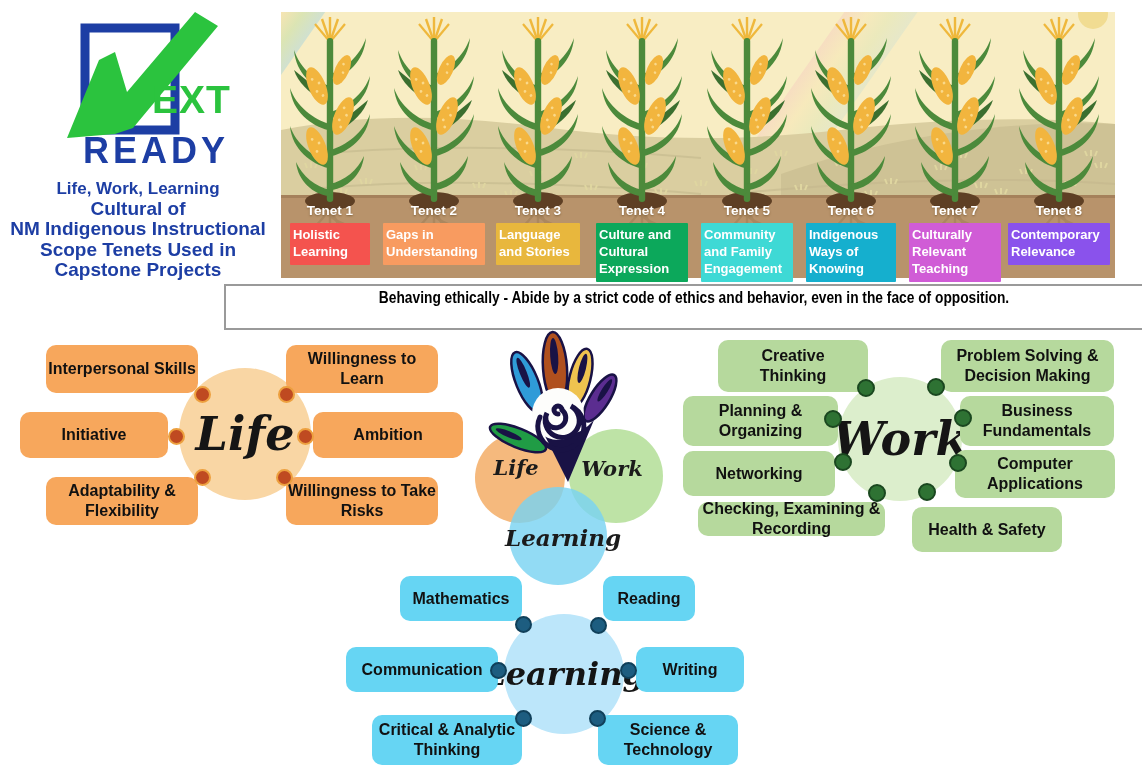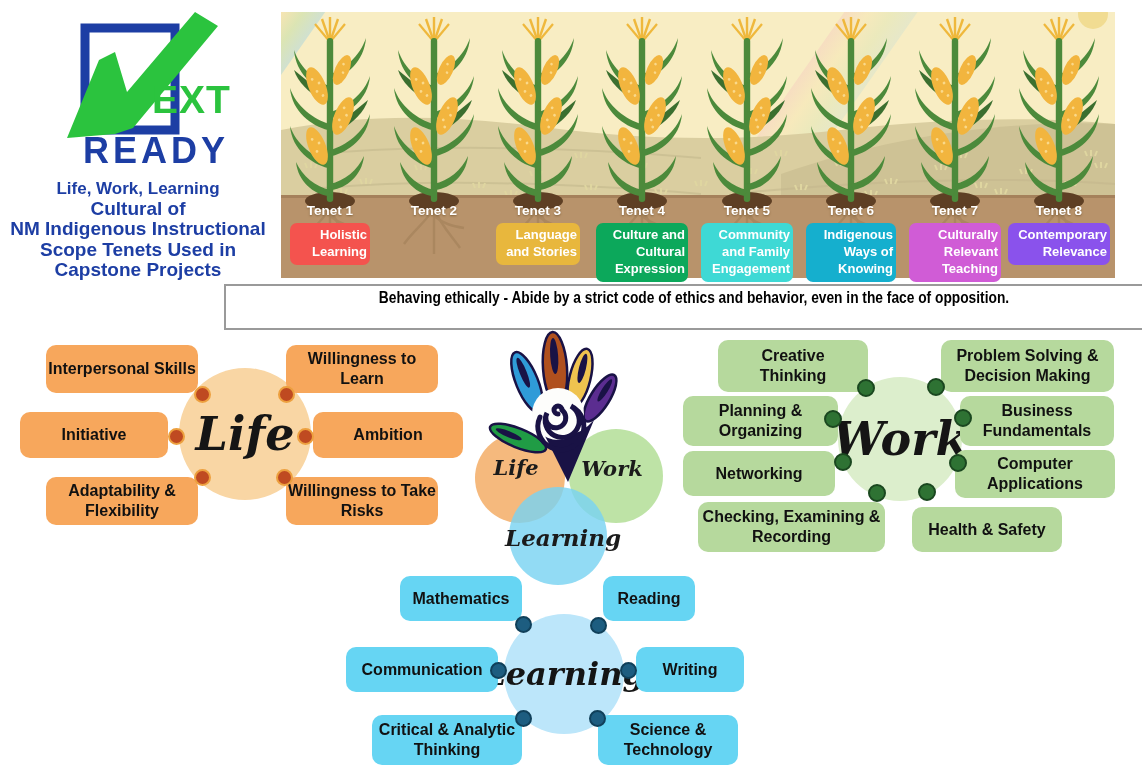--- a/index.html
+++ b/index.html
@@ -7,22 +7,22 @@
           font-family:"Liberation Sans","DejaVu Sans",sans-serif;}
   .abs{position:absolute;}
   
   #title-block{left:0;top:179px;width:276px;text-align:center;color:#1d3ea4;font-weight:700;}
   #title-main{font-size:17px;line-height:1.15;}
   .subtitle-line{display:block;font-size:19px;line-height:1.08;}
   
   #corn-field{left:281px;top:12px;width:834px;height:266px;}
   .tenet-label{position:absolute;top:191px;transform:translateX(-50%);font-size:13.5px;font-weight:700;
                color:#fff;text-shadow:0 1px 2px rgba(90,60,20,.55);white-space:nowrap;}
-  .tenet-box{position:absolute;top:211px;transform:translateX(-50%);border-radius:7px;
-             color:#fff;font-weight:700;font-size:13px;line-height:1.3;text-align:right;
+  .tenet-box{position:absolute;top:211px;transform:translateX(-50%);border-radius:1px;
+             color:#fff;font-weight:700;font-size:13px;line-height:1.3;text-align:left;
              padding:4px 3px;box-sizing:border-box;}
   
   #ethics-bar{left:224px;top:284px;width:940px;height:46px;background:#fff;border:2px solid #9a9a9a;
               box-sizing:border-box;}
   #ethics-text{margin-top:3px;text-align:center;font-size:16px;font-weight:700;color:#000;
                transform:scaleX(.86);transform-origin:50% 50%;}
   
   .node{position:absolute;display:flex;align-items:center;justify-content:center;text-align:center;
         border-radius:10px;font-weight:700;color:#111;font-size:16px;line-height:1.25;
         padding:2px 0;box-sizing:border-box;}
@@ -197,20 +197,21 @@
     <div class="tenet-label" style="left:49px">Tenet 1</div>
     <div class="tenet-label" style="left:153px">Tenet 2</div>
     <div class="tenet-label" style="left:257px">Tenet 3</div>
     <div class="tenet-label" style="left:361px">Tenet 4</div>
     <div class="tenet-label" style="left:466px">Tenet 5</div>
     <div class="tenet-label" style="left:570px">Tenet 6</div>
     <div class="tenet-label" style="left:674px">Tenet 7</div>
     <div class="tenet-label" style="left:778px">Tenet 8</div>
 
     <div class="tenet-box" style="left: 49px; width: 80px; background-color: rgb(244, 83, 78);">Holistic Learning</div>
+    <div class="tenet-box" style="left: 153px; width: 102px; background-color: rgb(248, 155, 96);">Gaps in Understanding</div>
     <div class="tenet-box" style="left: 257px; width: 84px; background-color: rgb(232, 183, 61);">Language and Stories</div>
     <div class="tenet-box" style="left: 361px; width: 92px; background-color: rgb(12, 168, 91);">Culture and Cultural Expression</div>
     <div class="tenet-box" style="left: 466px; width: 92px; background-color: rgb(62, 217, 213);">Community and Family Engagement</div>
     <div class="tenet-box" style="left: 570px; width: 90px; background-color: rgb(21, 175, 206);">Indigenous Ways of Knowing</div>
     <div class="tenet-box" style="left: 674px; width: 92px; background-color: rgb(208, 92, 214);">Culturally Relevant Teaching</div>
     <div class="tenet-box" style="left: 778px; width: 102px; background-color: rgb(138, 82, 236);">Contemporary Relevance</div>
   </div>
 
   <div class="abs" id="ethics-bar">
     <div id="ethics-text">Behaving ethically - Abide by a strict code of ethics and behavior, even in the face of opposition.</div>
@@ -271,21 +272,21 @@
   <div>
     <div class="ccircle abs" style="left: 838px; top: 377px; width: 124px; height: 124px; background-color: rgb(220, 238, 204);">
       <span class="script" style="font-size:46px">Work</span>
     </div>
     <div class="node pad28" style="left: 718px; top: 340px; width: 150px; height: 52px; background-color: rgb(182, 217, 157);">Creative Thinking</div>
     <div class="node" style="left: 941px; top: 340px; width: 173px; height: 52px; background-color: rgb(182, 217, 157);">Problem Solving &amp; Decision Making</div>
     <div class="node" style="left: 683px; top: 396px; width: 155px; height: 50px; background-color: rgb(182, 217, 157);">Planning &amp; Organizing</div>
     <div class="node" style="left: 960px; top: 396px; width: 154px; height: 50px; background-color: rgb(182, 217, 157);">Business Fundamentals</div>
     <div class="node" style="left: 683px; top: 451px; width: 152px; height: 45px; background-color: rgb(182, 217, 157);">Networking</div>
     <div class="node" style="left: 955px; top: 450px; width: 160px; height: 48px; background-color: rgb(182, 217, 157);">Computer Applications</div>
-    <div class="node" style="left: 698px; top: 502px; width: 187px; height: 50px; background-color: rgb(182, 217, 157);">Checking, Examining &amp; Recording</div>
+    <div class="node" style="left: 698px; top: 502px; width: 187px; height: 34px; background-color: rgb(182, 217, 157);">Checking, Examining &amp; Recording</div>
     <div class="node" style="left: 912px; top: 507px; width: 150px; height: 45px; background-color: rgb(182, 217, 157);">Health &amp; Safety</div>
     <span class="dot dot-work" style="left: 857px; top: 379px; background-color: rgb(46, 114, 51);"></span>
     <span class="dot dot-work" style="left: 927px; top: 378px; background-color: rgb(46, 114, 51);"></span>
     <span class="dot dot-work" style="left: 824px; top: 410px; background-color: rgb(46, 114, 51);"></span>
     <span class="dot dot-work" style="left: 954px; top: 409px; background-color: rgb(46, 114, 51);"></span>
     <span class="dot dot-work" style="left: 834px; top: 453px; background-color: rgb(46, 114, 51);"></span>
     <span class="dot dot-work" style="left: 949px; top: 454px; background-color: rgb(46, 114, 51);"></span>
     <span class="dot dot-work" style="left: 868px; top: 484px; background-color: rgb(46, 114, 51);"></span>
     <span class="dot dot-work" style="left: 918px; top: 483px; background-color: rgb(46, 114, 51);"></span>
   </div>

